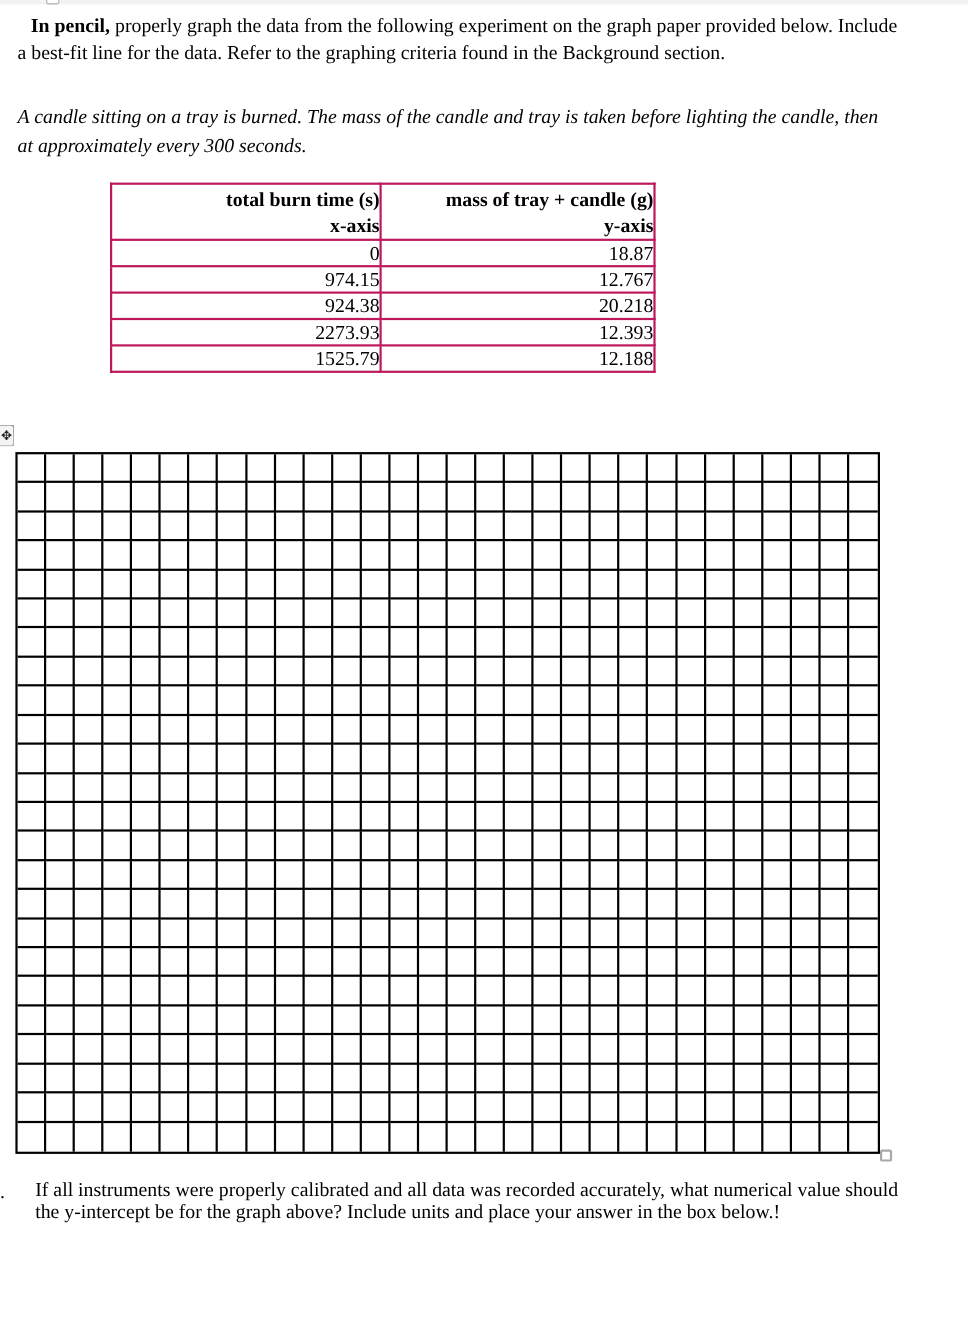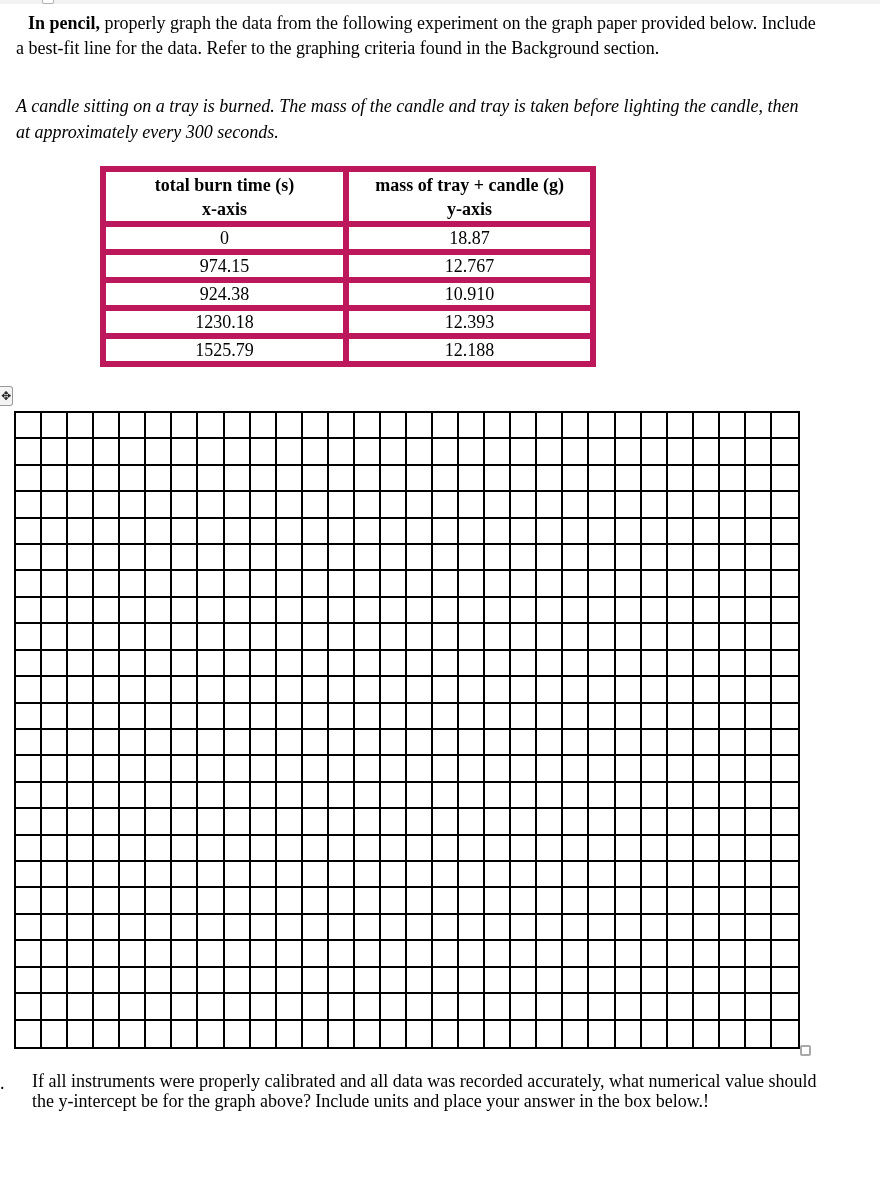--- a/index.html
+++ b/index.html
@@ -23,21 +23,21 @@
     .p1 { top: 11px; }
     .p2 { top: 93px; font-style: italic; line-height: 26px; }
     .p1 b { font-weight: bold; margin-left: 12px; }
 
     table.data {
       position: absolute; left: 100px; top: 166px;
       border-collapse: collapse; width: 496px;
       font-size: 18px;
     }
     table.data th, table.data td {
-      border: 6px solid #be185d; text-align: center; padding: 0; 
+      border: 2px solid #be185d; text-align: right; padding: 0; 
       height: 22px; line-height: 22px;
     }
     table.data th { font-weight: bold; line-height: 24px; padding-top: 1px; }
     table.data th .sub { display: block; }
     table.data col.c1 { width: 246px; }
     table.data col.c2 { width: 250px; }
 
     .move-handle {
       position: absolute; left: 0px; top: 386px; width: 12px; height: 18px;
       border: 1px solid #999; border-left: none; border-radius: 0 3px 3px 0;
@@ -100,24 +100,24 @@
     <tr>
       <td>0</td>
       <td>18.87</td>
     </tr>
     <tr>
       <td>974.15</td>
       <td>12.767</td>
     </tr>
     <tr>
       <td>924.38</td>
-      <td>10.910</td>
+      <td>20.218</td>
     </tr>
     <tr>
-      <td>1230.18</td>
+      <td>2273.93</td>
       <td>12.393</td>
     </tr>
     <tr>
       <td>1525.79</td>
       <td>12.188</td>
     </tr>
   </tbody>
 </table>
 
 <div class="move-handle">✥</div>

